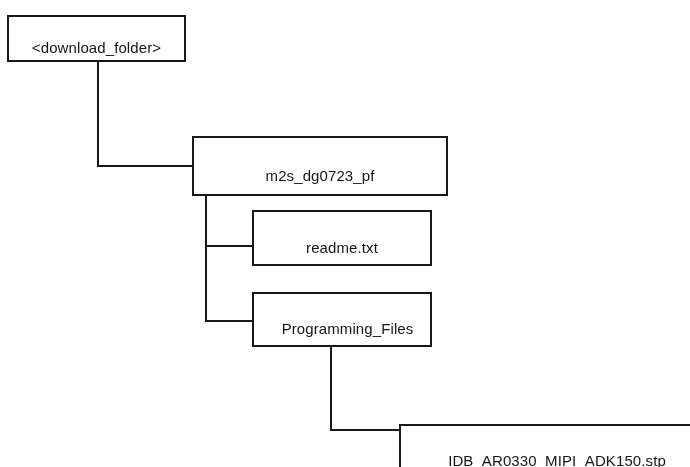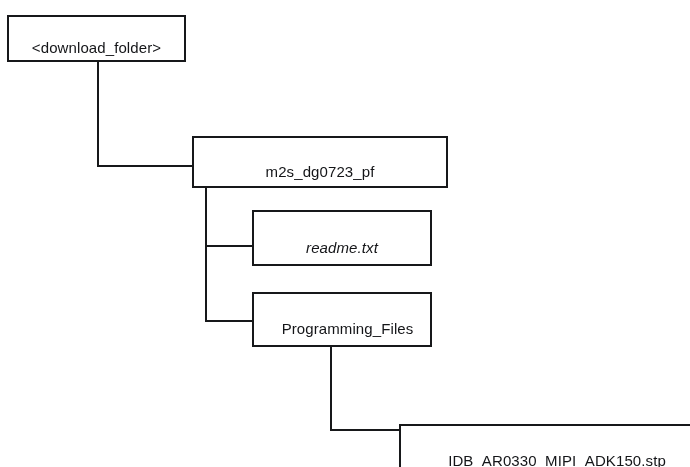--- a/index.html
+++ b/index.html
@@ -62,25 +62,25 @@
 
   <div class="conn h" style="left:205px; top:320px; width:48px;"></div>
 
   <div class="conn v" style="left:330px; top:347px; height:84px;"></div>
   <div class="conn h" style="left:330px; top:429px; width:70px;"></div>
 
   <div class="node" style="left:7px; top:15px; width:179px; height:47px;">
     <span class="node-label">&lt;download_folder&gt;</span>
   </div>
 
-  <div class="node" style="left:192px; top:136px; width:256px; height:52px;">
+  <div class="node" style="left:192px; top:136px; width:256px; height:60px;">
     <span class="node-label">m2s_dg0723_pf</span>
   </div>
 
-  <div class="node" style="left:252px; top:210px; width:180px; height:56px;font-style:italic;">
+  <div class="node" style="left:252px; top:210px; width:180px; height:56px;">
     <span class="node-label">readme.txt</span>
   </div>
 
   <div class="node" style="left:252px; top:292px; width:180px; height:55px;padding-left:11px;">
     <span class="node-label">Programming_Files</span>
   </div>
 
   <div class="node" style="left:399px; top:424px; width:316px; height:54px;">
     <span class="node-label">IDB_AR0330_MIPI_ADK150.stp</span>
   </div>

